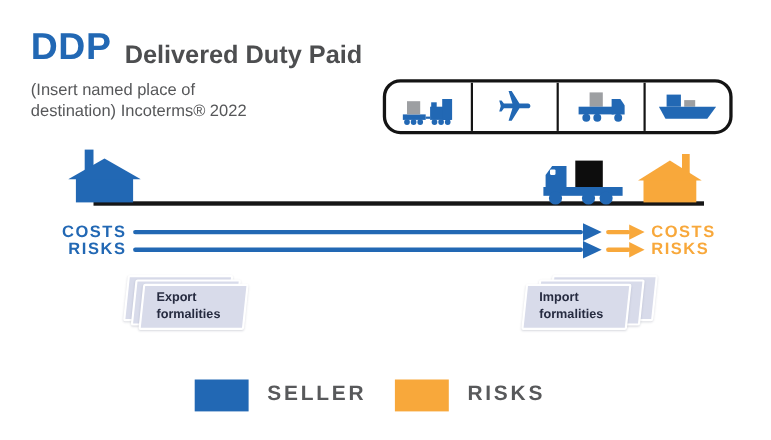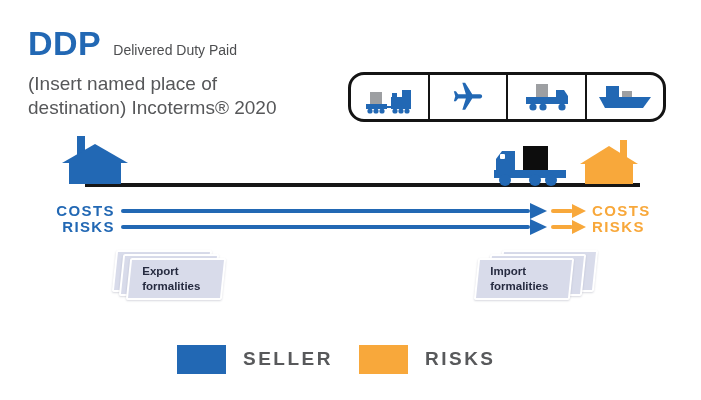--- a/index.html
+++ b/index.html
@@ -14,22 +14,22 @@
     --cargo-gray:#9D9FA2;
   }
   *{margin:0;padding:0;box-sizing:border-box;}
   body{background:#fff;}
   #app{position:relative;width:701px;height:400px;background:#fff;overflow:hidden;
        font-family:"Liberation Sans",sans-serif;}
 
   
   .title-row{position:absolute;left:28px;top:24px;display:flex;align-items:center;gap:12px;}
   .code{font-size:34px;font-weight:bold;color:var(--seller-blue);letter-spacing:.5px;}
-  .name{font-size:14px;font-weight:normal;color:var(--title-gray);margin-top:12px;}
-  .subtitle{position:absolute;left:28px;top:72px;font-size:19px;color:var(--subtitle-gray);line-height:1.28;}
+  .name{font-size:23px;font-weight:bold;color:var(--title-gray);margin-top:12px;}
+  .subtitle{position:absolute;left:28px;top:72px;font-size:15px;color:var(--subtitle-gray);line-height:1.28;}
 
   
   .modes{position:absolute;left:348px;top:72px;width:318px;height:50px;border:3px solid #141414;
          border-radius:16px;display:flex;background:#fff;overflow:hidden;}
   .mode-cell{flex:1;display:flex;align-items:center;justify-content:center;border-left:2px solid #141414;}
   .mode-cell:first-child{border-left:none;}
 
   
   .fb{fill:var(--seller-blue);} .fo{fill:var(--buyer-orange);} .fg{fill:var(--cargo-gray);}
   .fk{fill:#0d0d0d;} .fw{fill:#fff;}
@@ -77,21 +77,21 @@
 <body>
 
 <div id="app">
 
   <div class="title-row">
     <span class="code">DDP</span>
     <span class="name">Delivered Duty Paid</span>
   </div>
   <div class="subtitle">
     <div>(Insert named place of</div>
-    <div>destination) Incoterms® 2020</div>
+    <div>destination) Incoterms® 2022</div>
   </div>
 
   <div class="modes">
     <div class="mode-cell">
       <svg width="46" height="34" viewBox="0 0 46 34">
         <rect class="fb" x="0" y="24" width="21" height="5"></rect>
         <rect class="fg" x="4" y="12" width="12" height="12"></rect>
         <circle class="fb" cx="4" cy="31" r="2.6"></circle>
           <circle class="fb" cx="10" cy="31" r="2.6"></circle>
           <circle class="fb" cx="16" cy="31" r="2.6"></circle>

